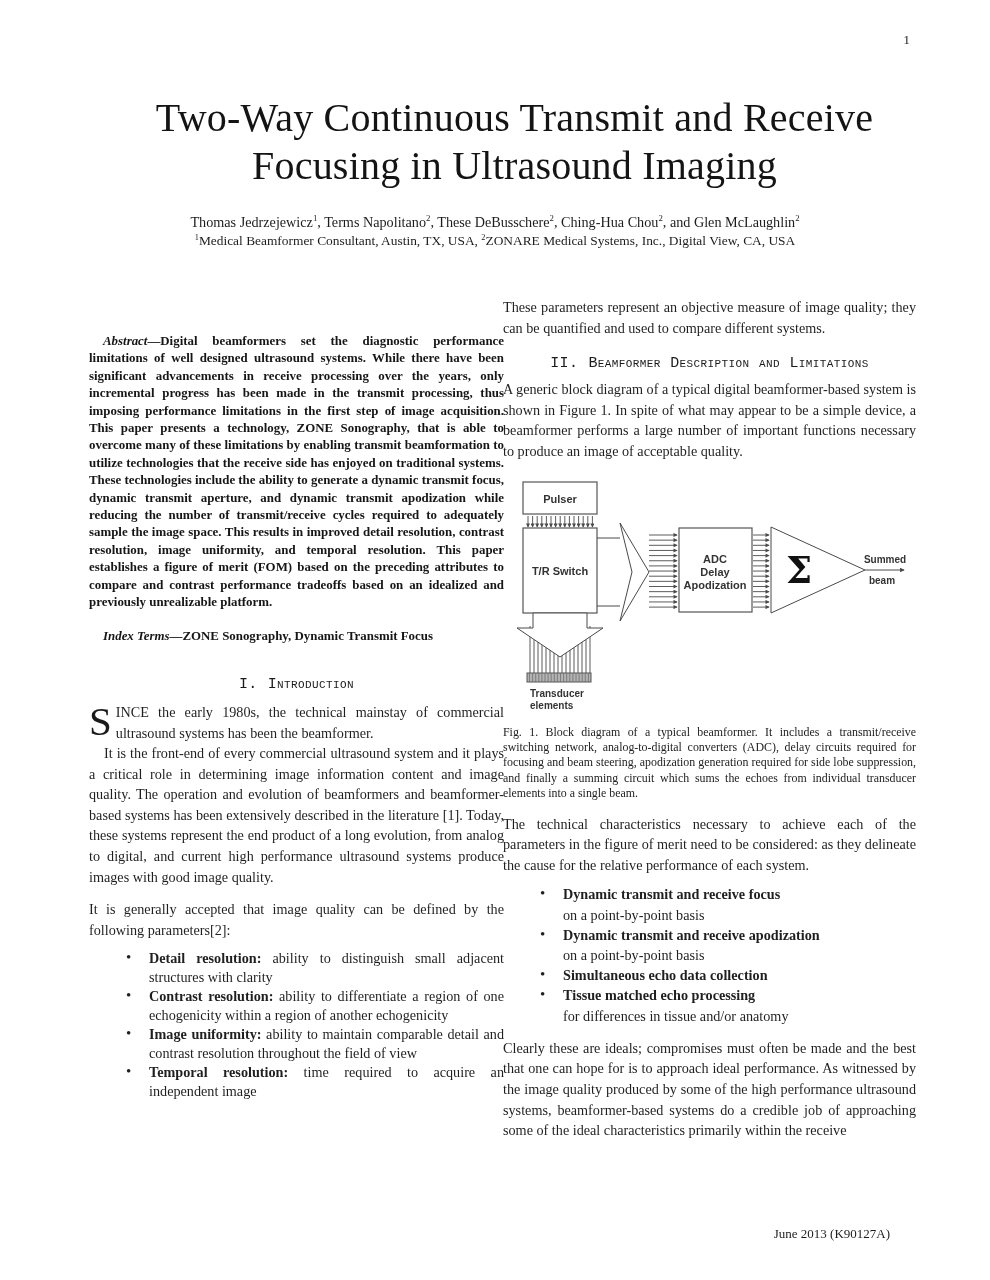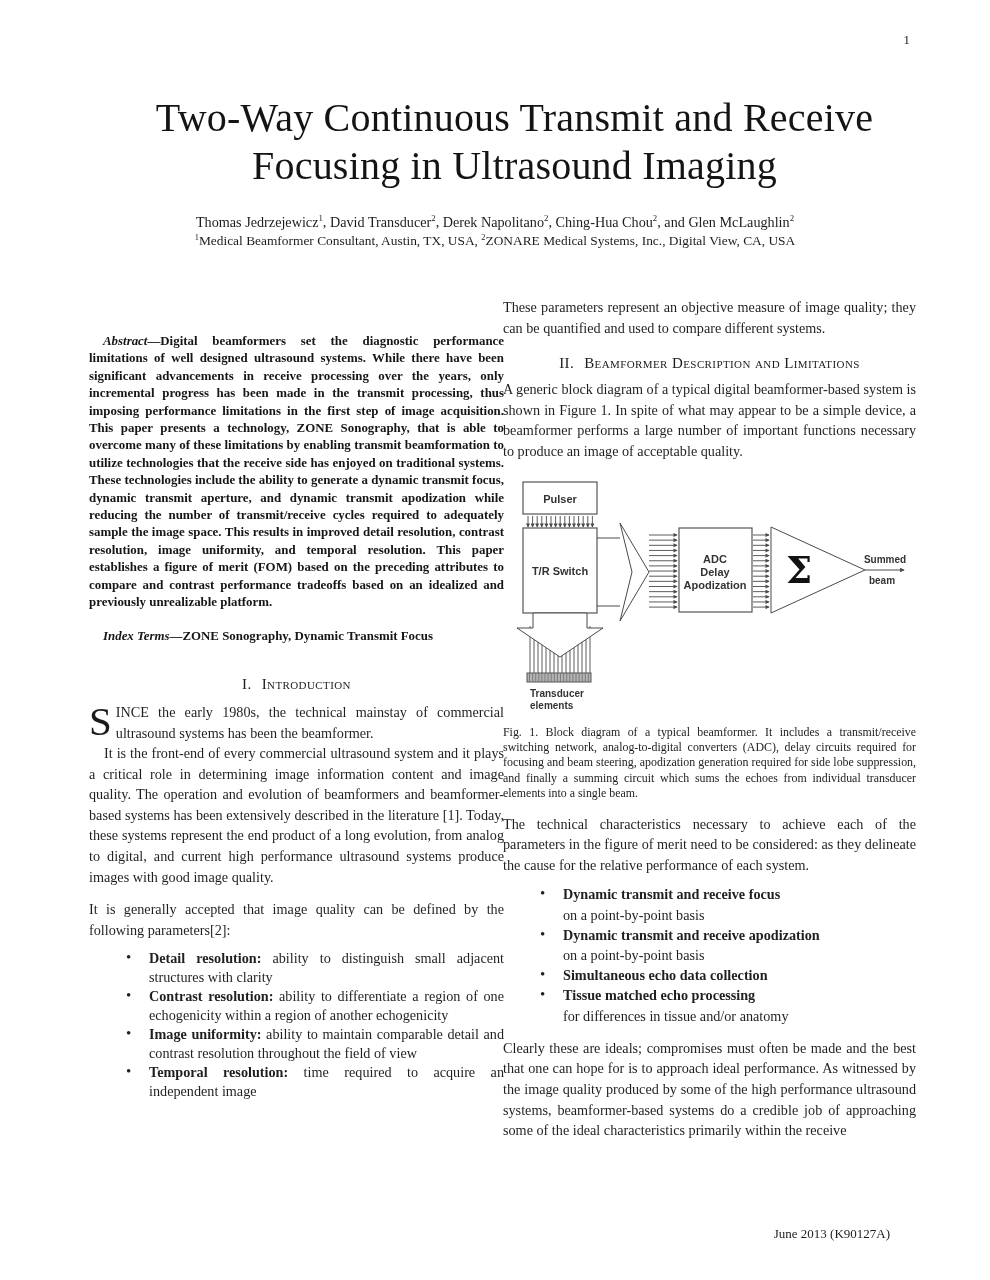--- a/index.html
+++ b/index.html
@@ -15,21 +15,21 @@
   .colL{left:89px;top:333px;width:415px;}
   .colR{left:503px;top:297px;width:413px;}
   .body{font-size:14.2px;line-height:20.6px;text-align:justify;margin:0;}
   .indent{text-indent:15px;}
   .gap{margin-top:12px;}
   .abstract,.indexterms{font-weight:700;font-size:12.9px;line-height:17.4px;
         text-align:justify;text-indent:14px;margin:0;color:#161616;}
   .indexterms{margin-top:16px;}
   .ital{font-style:italic;}
   .sechead{font-weight:400;font-size:15px;text-align:center;margin:0;
-        font-variant:small-caps;letter-spacing:0.4px;color:#1b1b1b;}
+        font-variant:small-caps;letter-spacing:0.4px;color:#1b1b1b;font-family:Liberation Mono, monospace;}
   .sh1{margin-top:31px;margin-bottom:9px;}
   .sh2{margin-top:17px;margin-bottom:7px;}
   .shtab{display:inline-block;width:10px;}
   .dropwrap{margin-top:0;}
   .dropcap{float:left;font-size:41px;line-height:33px;padding:3px 4px 0 0;color:#1a1a1a;}
   .blist{list-style:none;margin:9px 0 0;padding:0;}
   .blist li{position:relative;padding-left:60px;font-size:14.2px;line-height:18.9px;text-align:justify;}
   .blist li::before{content:"\2022";position:absolute;left:37px;top:-1px;font-size:15px;}
   .bt{font-weight:700;}
   .b2 li{line-height:20.2px;text-align:left;}
@@ -47,21 +47,21 @@
 <div class="page">
 
   <div class="pagenum">1</div>
 
   <header>
     <h1 class="title">
       <span>Two-Way Continuous Transmit and Receive</span><br>
       <span>Focusing in Ultrasound Imaging</span>
     </h1>
     <div class="authors">
-      <span><span></span><span>Thomas Jedrzejewicz</span><sup>1</sup></span><span><span>, </span><span>David Transducer</span><sup>2</sup></span><span><span>, </span><span>Derek Napolitano</span><sup>2</sup></span><span><span>, </span><span>Ching-Hua Chou</span><sup>2</sup></span><span><span>, and </span><span>Glen McLaughlin</span><sup>2</sup></span>
+      <span><span></span><span>Thomas Jedrzejewicz</span><sup>1</sup></span><span><span>, </span><span>Terms Napolitano</span><sup>2</sup></span><span><span>, </span><span>These DeBusschere</span><sup>2</sup></span><span><span>, </span><span>Ching-Hua Chou</span><sup>2</sup></span><span><span>, and </span><span>Glen McLaughlin</span><sup>2</sup></span>
     </div>
     <div class="affil">
       <span><sup>1</sup><span>Medical Beamformer Consultant, Austin, TX, USA, </span></span><span><sup>2</sup><span>ZONARE Medical Systems, Inc., Digital View, CA, USA</span></span>
     </div>
   </header>
 
   <section class="col colL">
     <p class="abstract"><span class="ital">Abstract</span><span>—Digital beamformers set the diagnostic performance limitations of well designed ultrasound systems.  While there have been significant advancements in receive processing over the years, only incremental progress has been made in the transmit processing, thus imposing performance limitations in the first step of image acquisition.  This paper presents a technology, ZONE Sonography, that is able to overcome many of these limitations by enabling transmit beamformation to utilize technologies that the receive side has enjoyed on traditional systems.  These technologies include the ability to generate a dynamic transmit focus, dynamic transmit aperture, and dynamic transmit apodization while reducing the number of transmit/receive cycles required to adequately sample the image space.  This results in improved detail resolution, contrast resolution, image uniformity, and temporal resolution.  This paper establishes a figure of merit (FOM) based on the preceding attributes to compare and contrast performance tradeoffs based on an idealized and previously unrealizable platform.</span></p>
 
     <p class="indexterms"><span class="ital">Index Terms</span><span>—ZONE Sonography, Dynamic Transmit Focus</span></p>

